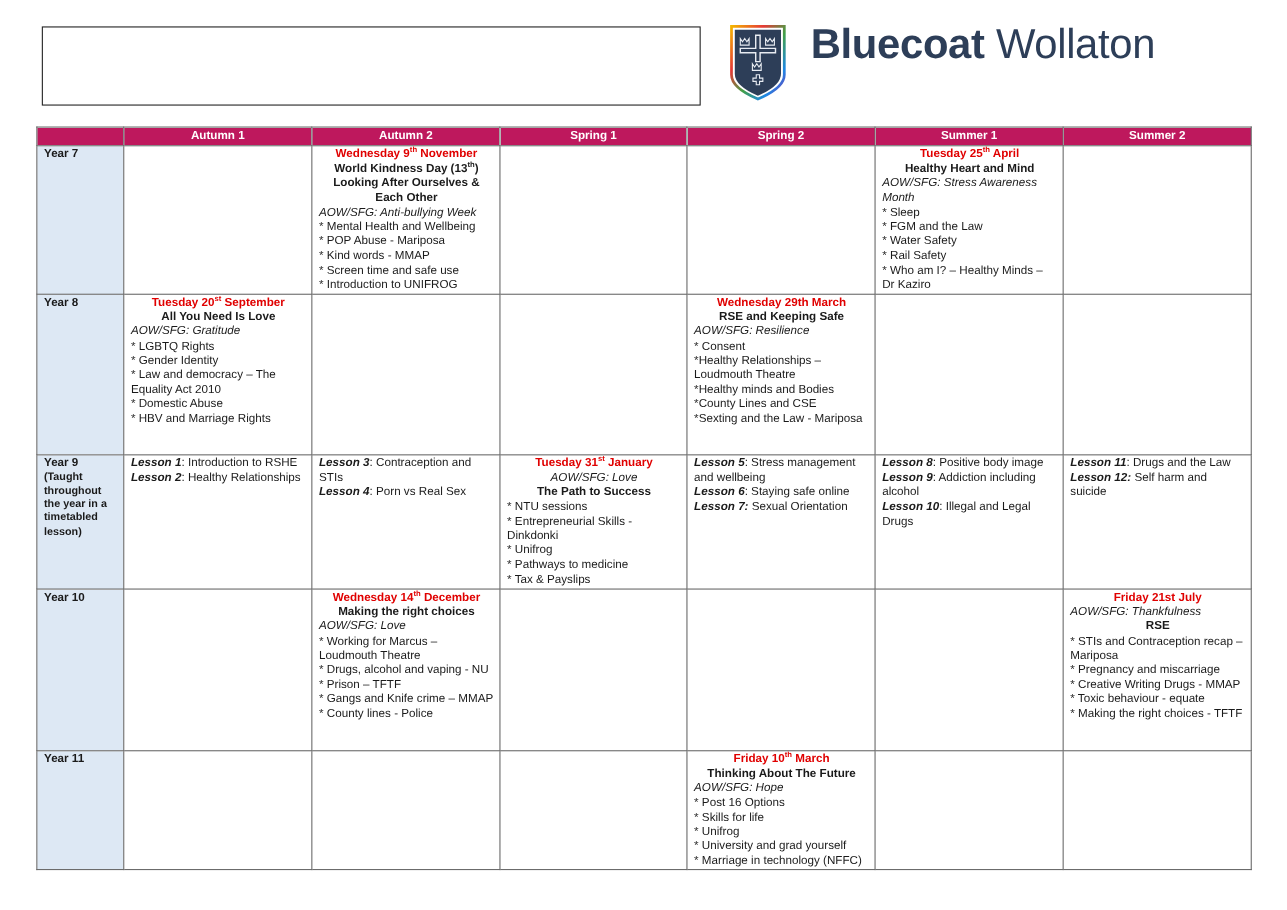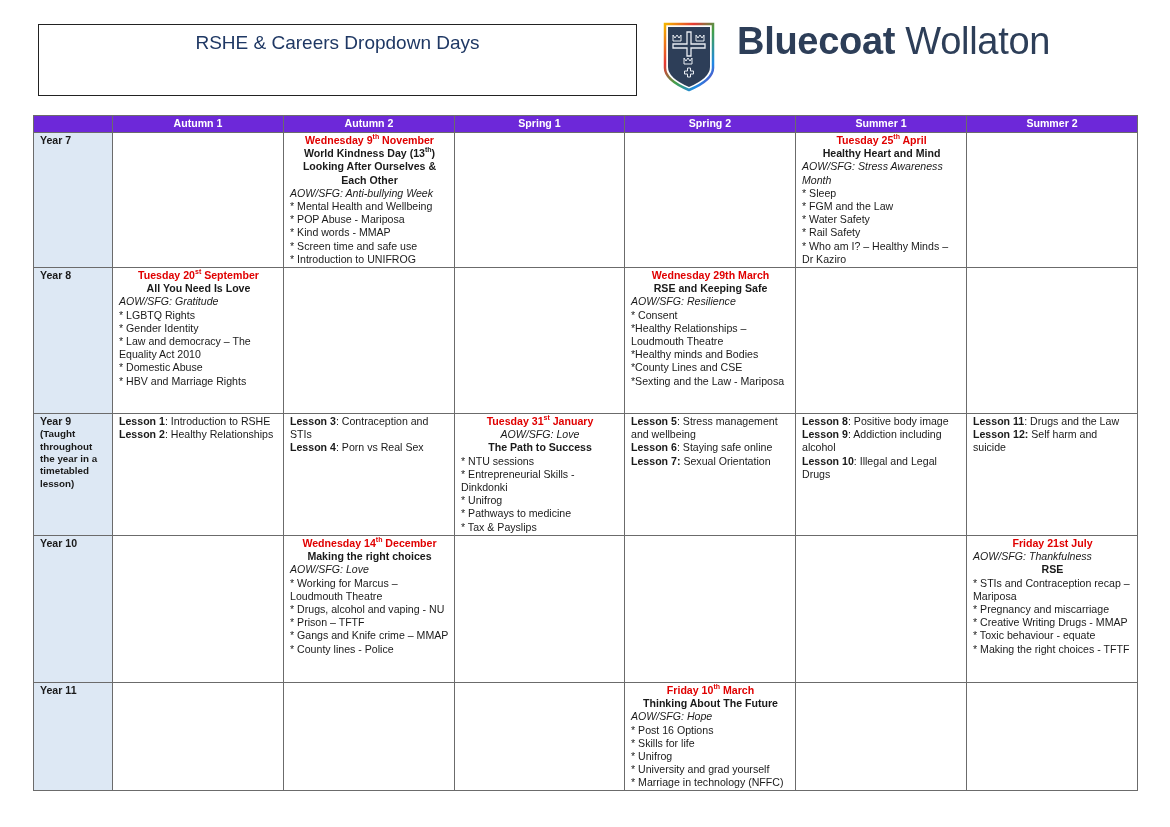--- a/index.html
+++ b/index.html
@@ -7,38 +7,37 @@
   .title-box { position:absolute; left:38px; top:24px; width:599px; height:72px; border:1.5px solid #222; box-sizing:border-box; text-align:center; color:#1f3864; }
   .title-box .t1 { position:absolute; left:0; right:0; top:7px; font-size:19px; }
   .title-box .t2 { position:absolute; left:0; right:0; top:43px; font-size:19px; }
   .logo { position:absolute; left:661px; top:20px; width:450px; height:76px; }
   .shield { position:absolute; left:2px; top:2px; width:52px; height:70px; }
   .brand { position:absolute; left:76px; top:0px; font-size:38px; color:#2d3e58; white-space:nowrap; letter-spacing:-0.3px; }
   .brand b { font-weight:bold; }
   .tagline { position:absolute; left:77px; top:44px; font-size:21px; color:#2d3e58; white-space:nowrap; }
   table.grid { position:absolute; left:33px; top:115px; border-collapse:collapse; table-layout:fixed; width:1104px; }
   table.grid th, table.grid td { border:1px solid #6b6b6b; vertical-align:top; padding:1px 5px 0 6px; font-size:10.6px; line-height:13.2px; overflow:hidden; }
-  table.grid th { background:#6d28d9; color:#ffffff; font-weight:bold; height:14px; text-align:center; padding:1px 4px;margin-left:32px; }
+  table.grid th { background:#be185d; color:#ffffff; font-weight:bold; height:14px; text-align:center; padding:1px 4px;margin-left:32px; }
   td.year { background:#dde8f4; font-weight:bold; font-size:10.8px; }
   td.year .sub { display:block; font-size:9.8px; line-height:12.4px; }
   .date { color:#e00000; font-weight:bold; text-align:center; display:block; }
   .date sup { font-size:7px; line-height:0; vertical-align:super; }
   .theme { font-weight:bold; text-align:center; display:block; }
   .theme sup { font-size:7px; line-height:0; }
   .aow { font-style:italic; display:block; }
   .aow.center { text-align:center; }
   .item { display:block; }
   .lesson { display:block; }
-  .lesson b { font-weight:bold; }
+  .lesson b { font-weight:bold;font-style:italic; }
 </style>
 </head>
 <body>
 
 <div class="title-box">
-  <div class="t1">RSHE &amp; Careers Dropdown Days</div>
 </div>
 
 <div class="logo">
   <svg class="shield" viewBox="0 0 52 70" width="52" height="70">
     <defs>
       <linearGradient id="rb" x1="0" y1="0" x2="1" y2="1">
         <stop offset="0" stop-color="#f4b400"></stop>
         <stop offset="0.3" stop-color="#e53935"></stop>
         <stop offset="0.55" stop-color="#43a047"></stop>
         <stop offset="0.8" stop-color="#1e88e5"></stop>

